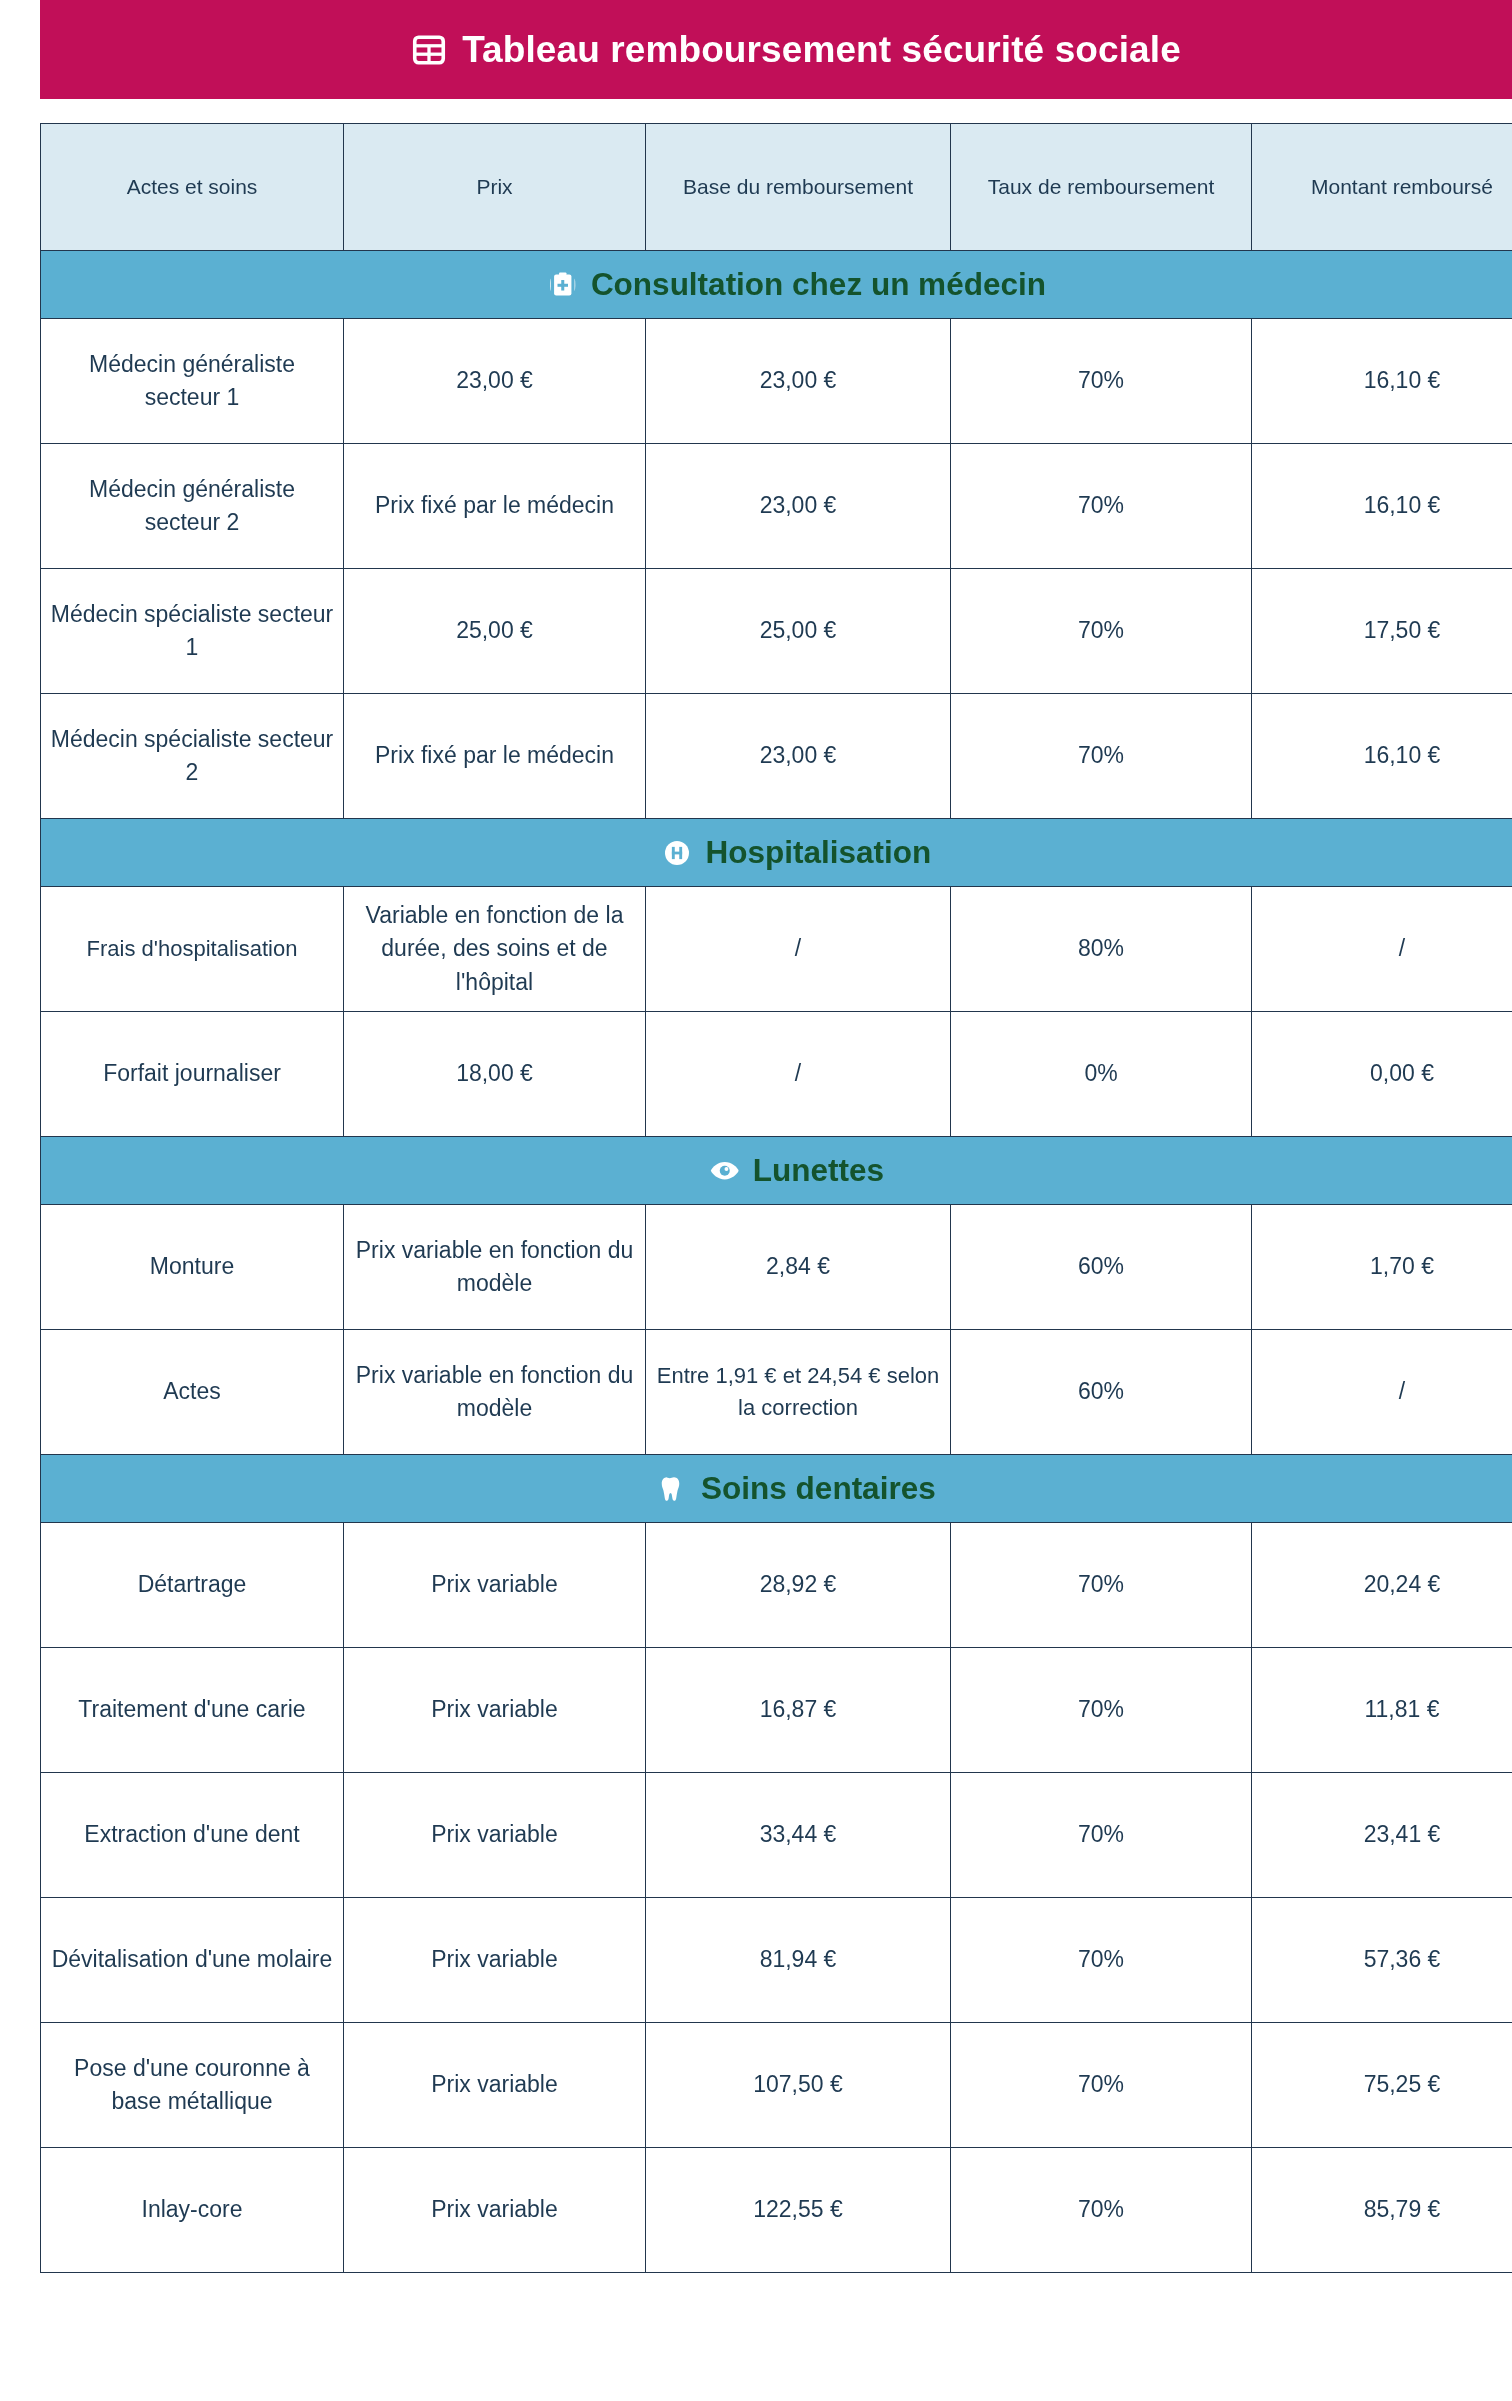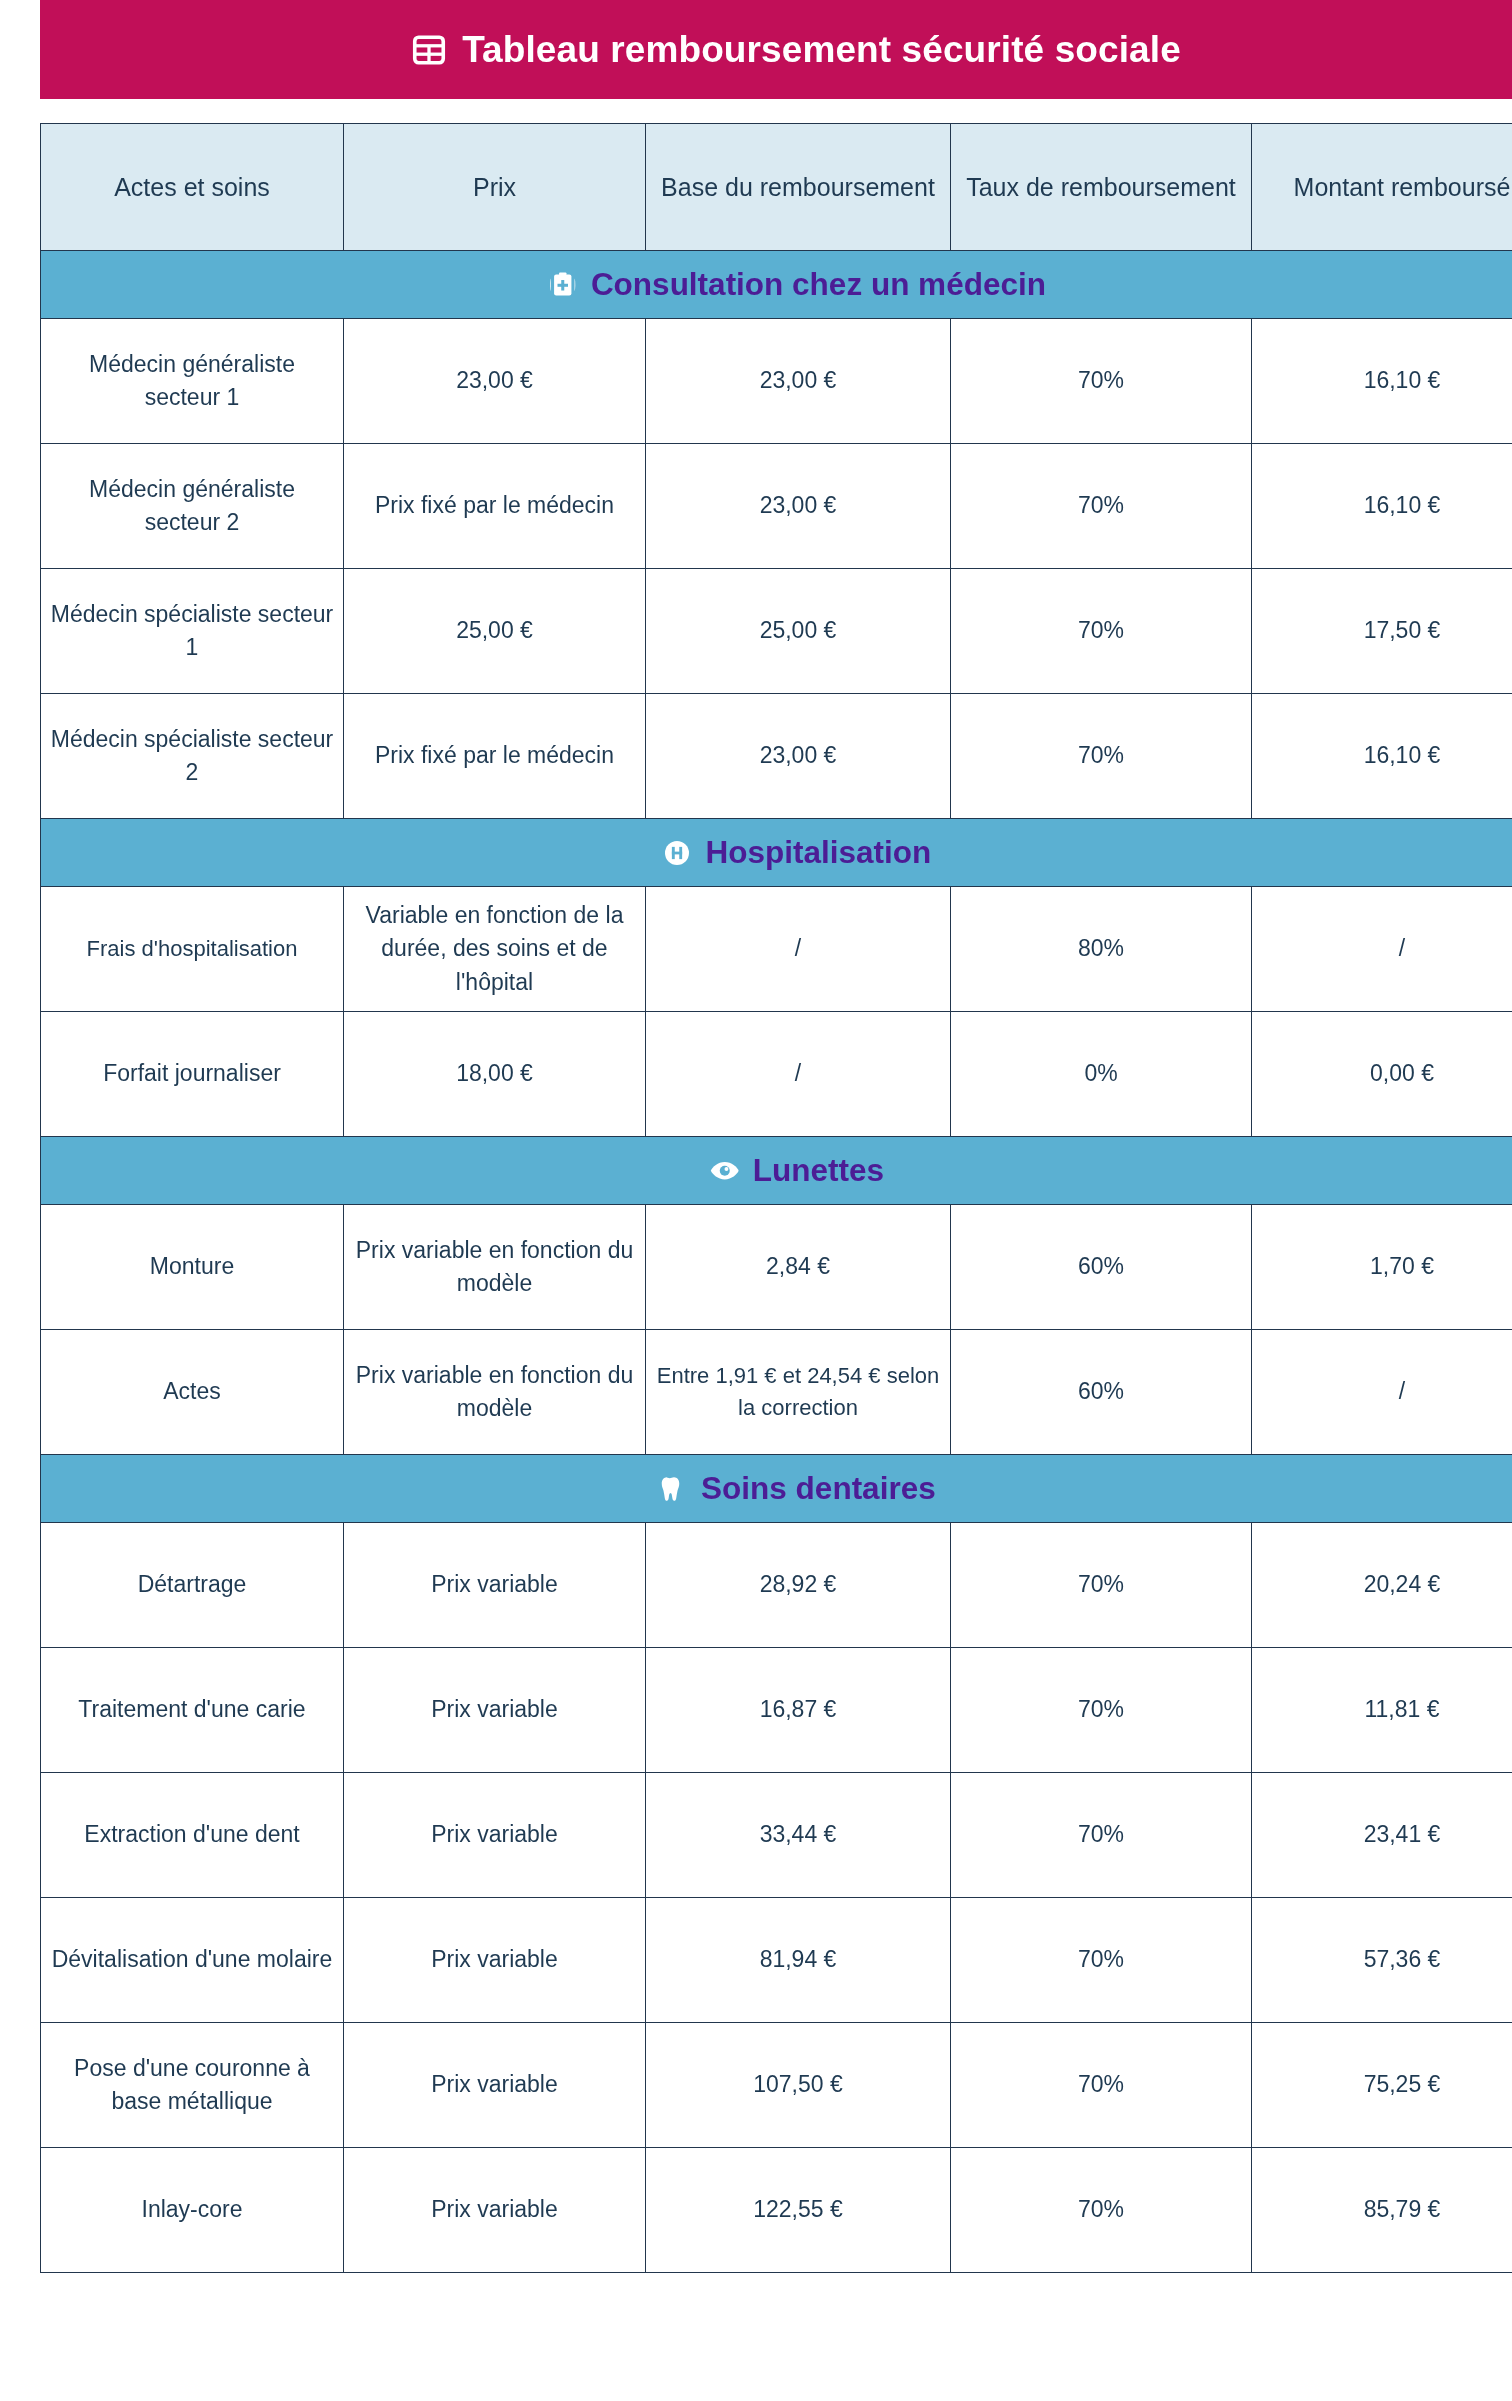--- a/index.html
+++ b/index.html
@@ -68,40 +68,40 @@
     font-size: 23px;
     line-height: 1.45;
     padding: 6.8px 9.6px;
     font-weight: normal;
   }
 
   
   thead th {
     background: #daeaf2;
     height: 127px;
-    font-size: 25px;
+    font-size: 21px;
     font-weight: normal;
   }
 
   
   tr.section-row td {
     background: #5bb0d2;
     border-color: #22364d;
     height: 68px;
     padding: 0;
   }
   .section-inner {
     display: flex;
     align-items: center;
     justify-content: center;
     gap: 12.3px;
     height: 100%;
   }
   .section-label {
-    color: #4c1d95;
+    color: #14532d;
     font-size: 31.5px;
     font-weight: bold;
     line-height: 1;
     white-space: nowrap;
   }
   .section-icon {
     width: 31.5px;
     height: 31.5px;
     display: inline-flex;
     align-items: center;

